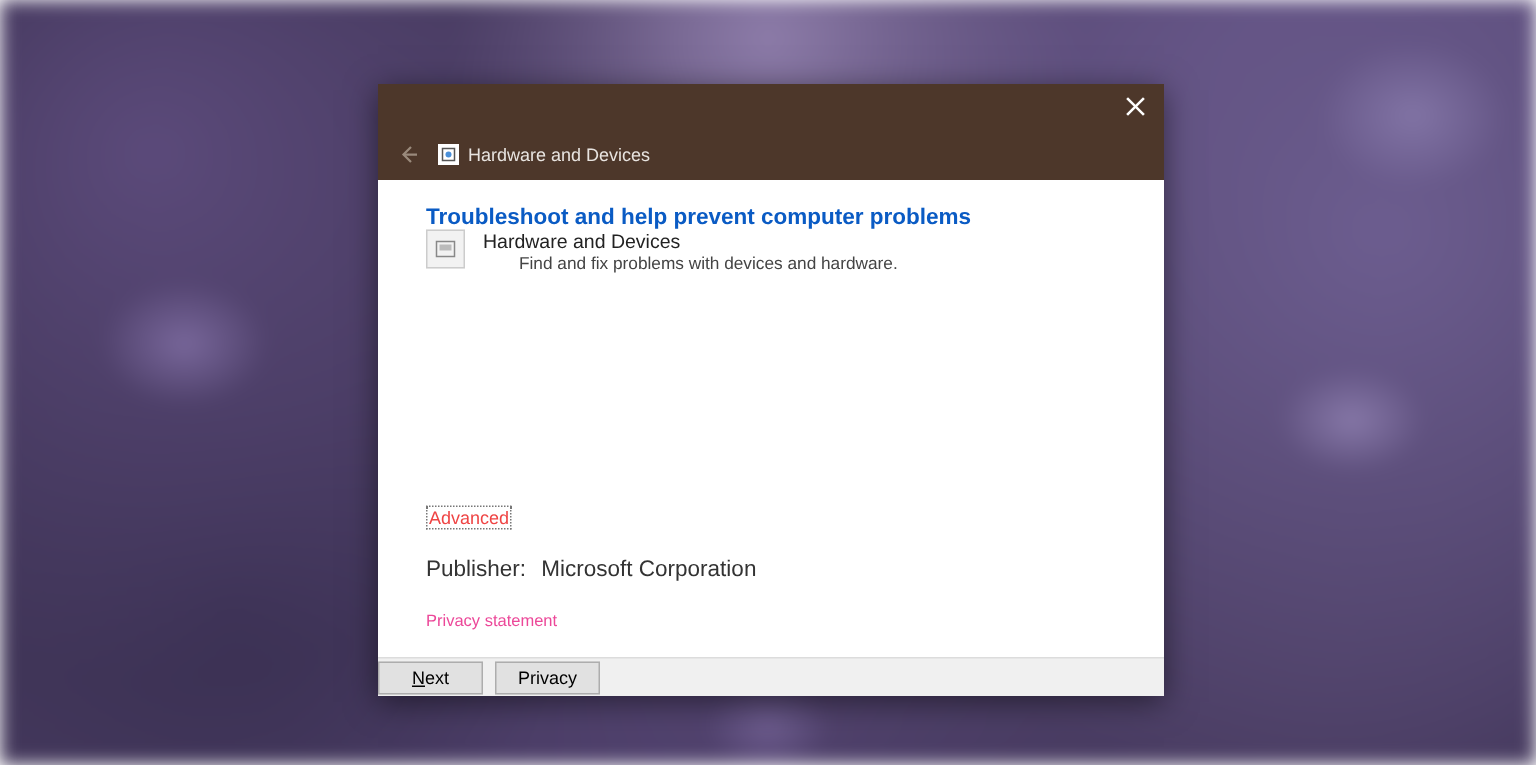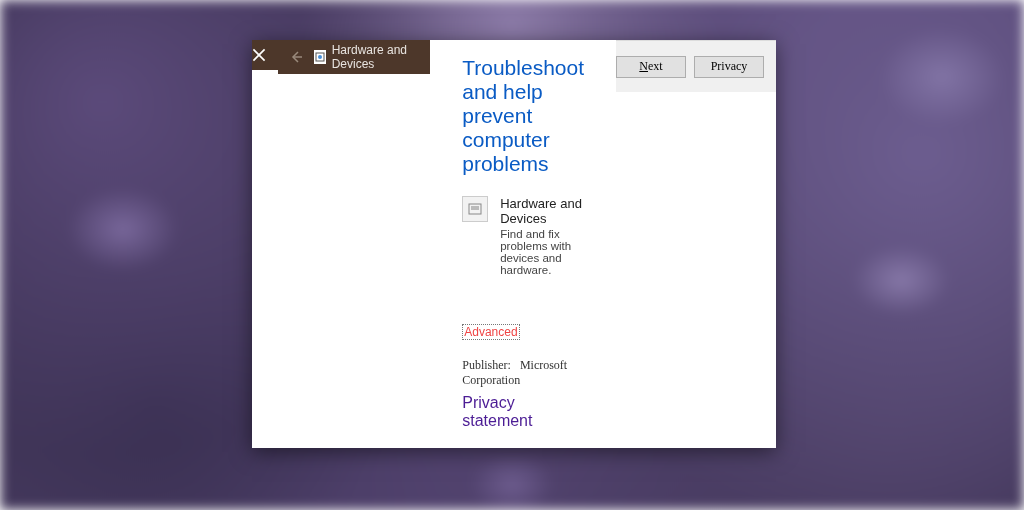--- a/index.html
+++ b/index.html
@@ -32,27 +32,27 @@
       inset: 0;
       background:
         radial-gradient(ellipse 80px 60px at 12% 45%, rgba(160,140,200,0.5), transparent 70%),
         radial-gradient(ellipse 70px 50px at 88% 55%, rgba(180,165,215,0.45), transparent 70%),
         radial-gradient(ellipse 90px 70px at 92% 15%, rgba(170,158,208,0.4), transparent 70%),
         radial-gradient(ellipse 60px 45px at 50% 95%, rgba(150,130,190,0.4), transparent 70%);
     }
     .dialog {
       position: absolute;
       left: 252px;
-      top: 40px;
+      top: 56px;
       width: 524px;
       height: 408px;
       background: #fff;
       box-shadow: 0 4px 20px rgba(0,0,0,0.5);
       display: flex;
-      flex-direction: row;
+      flex-direction: column;
     }
     .titlebar {
       height: 30px;
       background: #4d372a;
       display: flex;
       align-items: center;
       justify-content: flex-end;
       padding-right: 12px;
     }
     .close-x {
@@ -98,23 +98,22 @@
     }
     .content {
       flex: 1;
       background: #fff;
       padding: 16px 32px 8px 32px;
       display: flex;
       flex-direction: column;
     }
     .heading {
       color: #0a5bc4;
-      font-size: 21px;
-      font-weight: 400;
-      margin-bottom: 20px;
+      font-size: 15px;
+      font-weight: 700;
     }
     .item-row {
       display: flex;
       align-items: flex-start;
       gap: 12px;
       margin-bottom: 8px;
     }
     .item-icon {
       width: 26px;
       height: 26px;
@@ -130,62 +129,61 @@
       height: 16px;
     }
     .item-text .item-title {
       font-size: 13px;
       color: #222;
       margin-bottom: 2px;
     }
     .item-text .item-desc {
       font-size: 11.5px;
       color: #444;
+      margin-left: 24px;
     }
     .spacer {
       flex: 1;
     }
     .advanced-link {
       color: #ef4444;
       font-size: 12px;
       text-decoration: none;
       cursor: pointer;
       display: inline-block;
       border: 1px dotted #777;
       padding: 0 1px;
       margin-bottom: 18px;
       align-self: flex-start;
     }
     .publisher-row {
-      font-size: 12px;
+      font-size: 15px;
       color: #333;
-      margin-bottom: 6px;
-      font-family: Liberation Serif, serif;
+      margin-bottom: 20px;
     }
     .publisher-label {
       margin-right: 6px;
     }
     .privacy-link {
-      color: #4c1d95;
-      font-size: 16px;
+      color: #ec4899;
+      font-size: 11px;
       text-decoration: none;
       cursor: pointer;
       margin-bottom: 10px;
       align-self: flex-start;
     }
     .button-bar {
-      height: 52px;
+      height: 26px;
       background: #f0f0f0;
       border-top: 1px solid #dcdcdc;
       display: flex;
       align-items: center;
-      justify-content: flex-end;
+      justify-content: flex-start;
       padding-right: 12px;
       gap: 8px;
-      font-family: Liberation Serif, serif;
     }
     .btn {
       min-width: 70px;
       height: 22px;
       background: #e1e1e1;
       border: 1px solid #adadad;
       font-size: 12px;
       font-family: inherit;
       cursor: pointer;
       padding: 0 10px;

